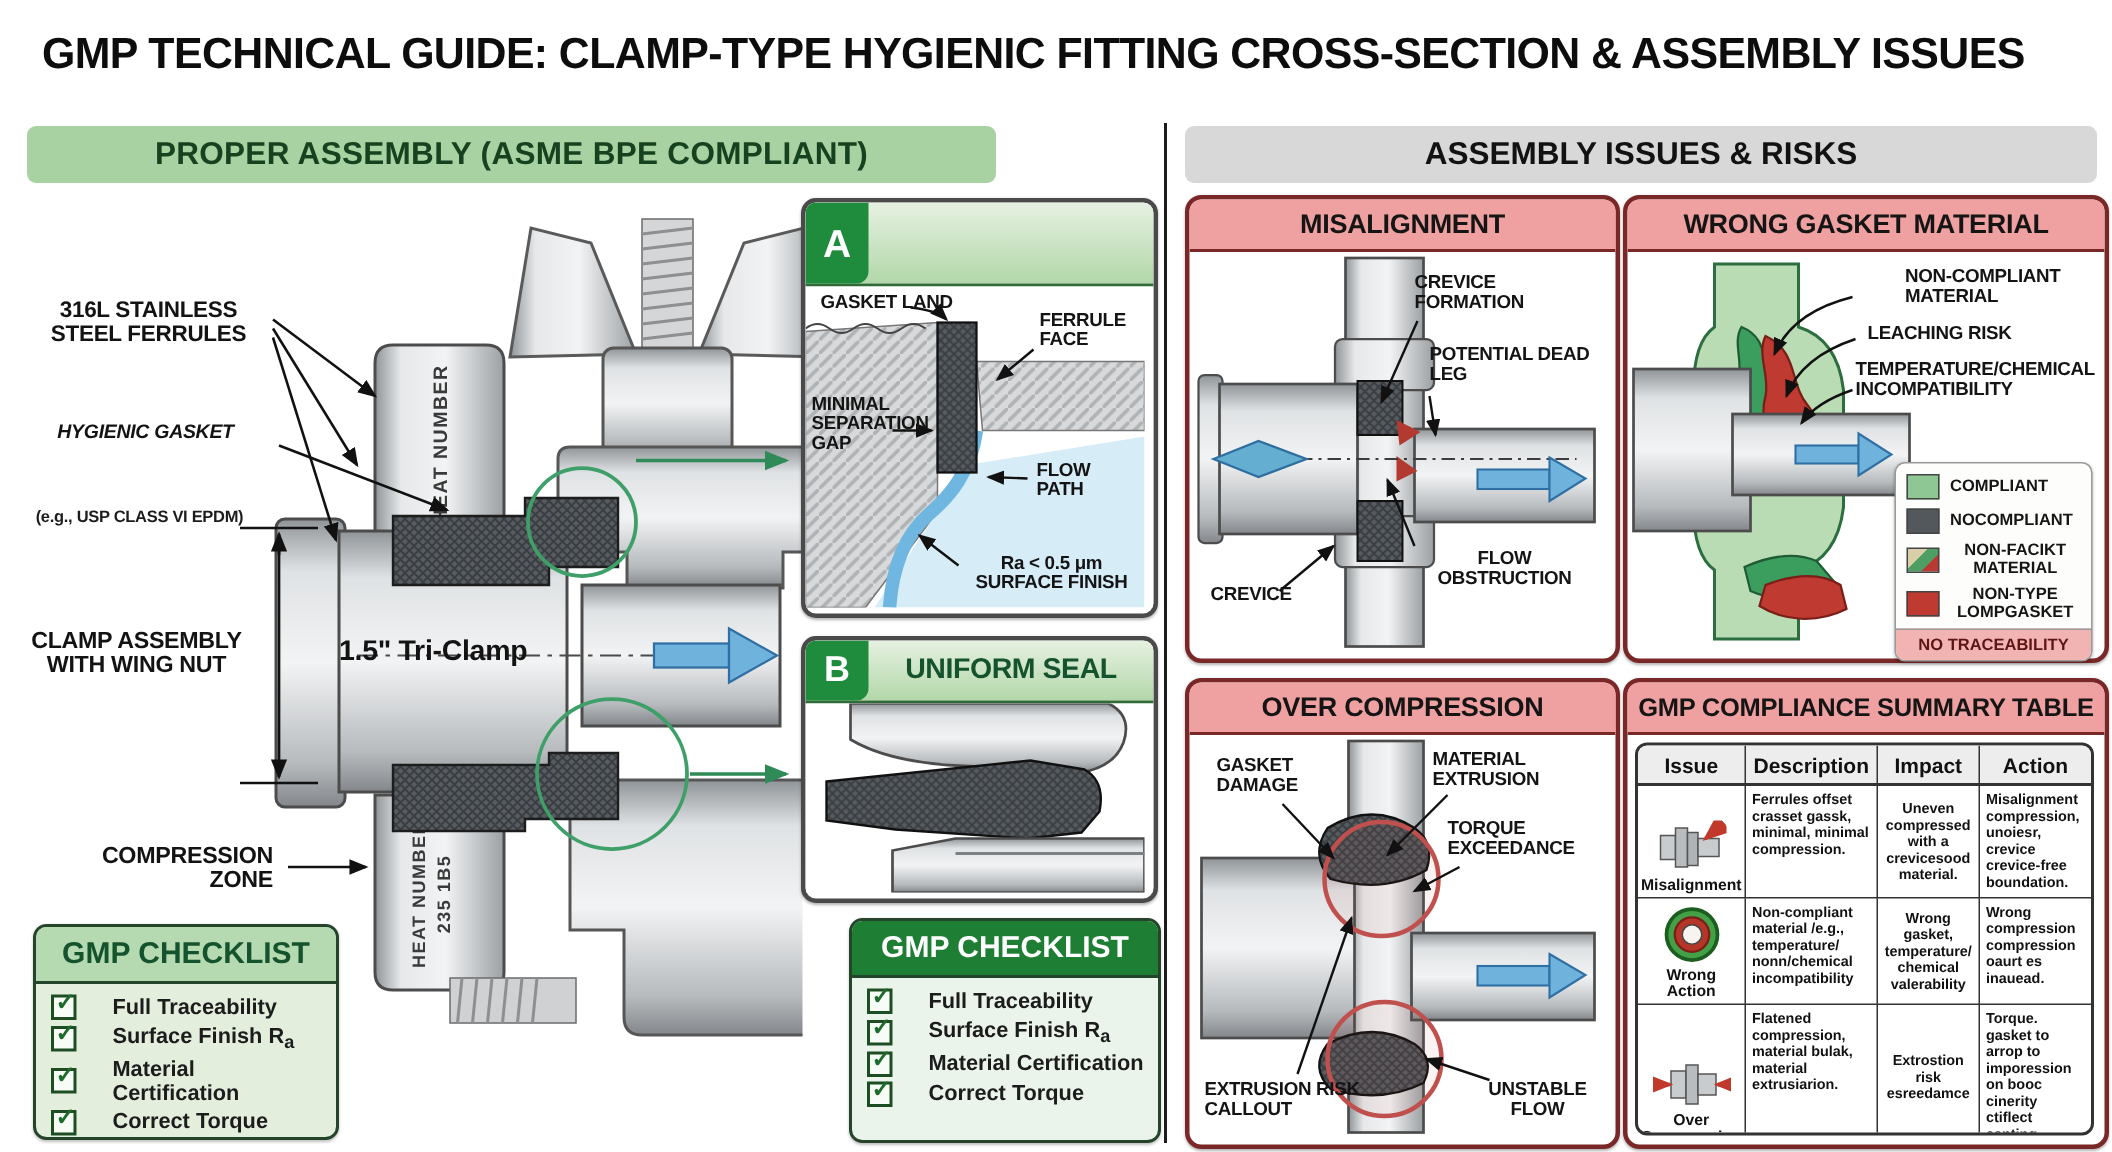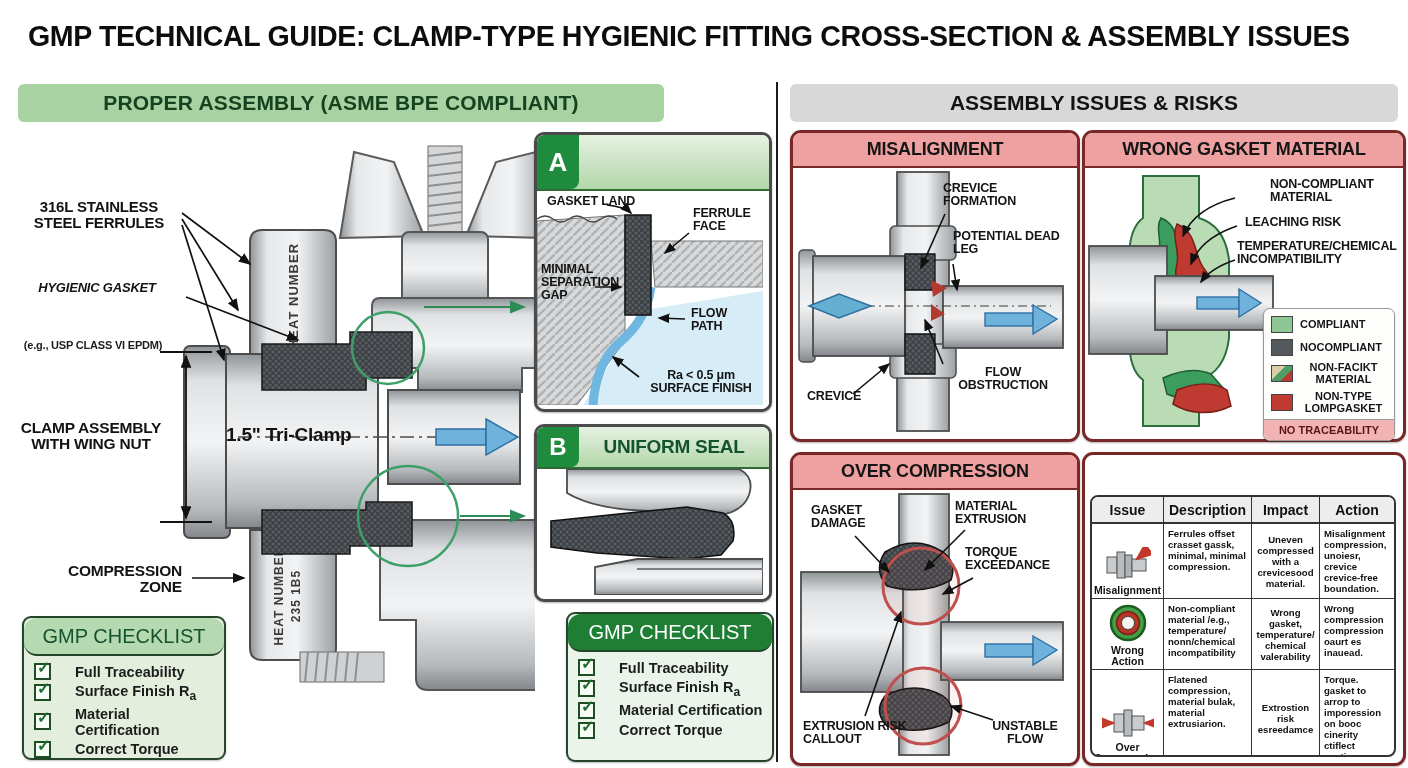--- a/index.html
+++ b/index.html
@@ -8,22 +8,22 @@
   .ttl{font-size:29px;font-weight:800;letter-spacing:-0.4px;color:#0d0d0d;white-space:nowrap;transform:scaleX(0.985);transform-origin:left top;}
   .banner-green{background:#a9d2a2;border-radius:6px;display:flex;align-items:center;justify-content:center;
     font-weight:800;font-size:21px;color:#17421f;letter-spacing:0.2px;}
   .banner-gray{background:#d8d8d8;border-radius:6px;display:flex;align-items:center;justify-content:center;
     font-weight:800;font-size:21px;color:#121212;}
   .divider{width:2px;background:#1c1c1c;}
   .lbl{position:absolute;font-weight:800;color:#131313;line-height:1.06;text-align:center;letter-spacing:-0.2px;}
   .sub{font-weight:700;font-size:11px;color:#1c1c1c;}
   
   .chk{position:absolute;border:2.5px solid #25452a;border-radius:9px;overflow:hidden;background:#e3eedd;box-shadow:0 1px 2px rgba(0,0,0,.25);}
-  .chk .head{height:36px;display:flex;align-items:center;justify-content:center;font-weight:400;font-size:20px;
-    color:#14532d;background:#b5d9b0;border-bottom:2px solid #25452a;border-radius:13px;}
+  .chk .head{height:36px;display:flex;align-items:center;justify-content:center;font-weight:700;font-size:20px;
+    color:#14532d;background:#b5d9b0;border-bottom:2px solid #25452a;}
   .chk.dark .head{background:#1e7e34;color:#fff;}
   .chk.dark{background:#eaf4ea;}
   .chk .body{padding:7px 8px 4px 10px;display:flex;flex-direction:column;gap:3px;}
   .check-row{display:flex;align-items:center;gap:24px;font-weight:700;font-size:14.5px;color:#1c1c1c;}
   .cb{width:13px;height:13px;min-width:13px;border:2.2px solid #1d4d22;background:#f8fcf6;position:relative;display:inline-block;}
   .cb::after{content:"✓";position:absolute;left:1px;top:-7px;font-size:16px;color:#1d6b2a;font-weight:800;}
   
   .detail{position:absolute;border:3px solid #4a4a4a;border-radius:10px;overflow:hidden;background:#fff;box-shadow:0 1px 2px rgba(0,0,0,.3);}
   .dhead{display:flex;background:linear-gradient(#e6f1e1,#b2d7a9);border-bottom:2.5px solid #2f6b35;}
   .tagbox{width:42px;background:#1f8b3c;color:#fff;display:flex;align-items:center;justify-content:center;
@@ -394,20 +394,21 @@
       </svg>
       <div class="dlbl" style="left:18px;top:14px;width:86px;">GASKET DAMAGE</div>
       <div class="dlbl" style="left:162px;top:10px;width:104px;">MATERIAL EXTRUSION</div>
       <div class="dlbl" style="left:172px;top:56px;width:104px;">TORQUE EXCEEDANCE</div>
       <div class="dlbl" style="left:10px;top:230px;width:118px;">EXTRUSION RISK CALLOUT</div>
       <div class="dlbl" style="left:192px;top:230px;width:80px;text-align:center;">UNSTABLE FLOW</div>
     </div>
   </div>
 
   <div class="panel" style="left:1082px;top:452px;width:318px;height:308px;border-radius:11px;">
+    <div class="banner" style="font-size:17px;">GMP COMPLIANCE SUMMARY TABLE</div>
     <div class="stable" style="left:5px;top:40px;width:302px;height:258px;">
       <div class="hc" style="border-right:1.5px solid #333;">Issue</div>
       <div class="hc" style="border-right:1.5px solid #333;">Description</div>
       <div class="hc" style="border-right:1.5px solid #333;">Impact</div>
       <div class="hc">Action</div>
 
       <div class="c rowline issue-cell">
         <svg width="46" height="36" viewBox="0 0 46 36">
           <rect x="2" y="10" width="10" height="16" fill="#c9ccce" stroke="#555"></rect>
           <rect x="12" y="5" width="8" height="26" fill="#b9bcbe" stroke="#555"></rect>

